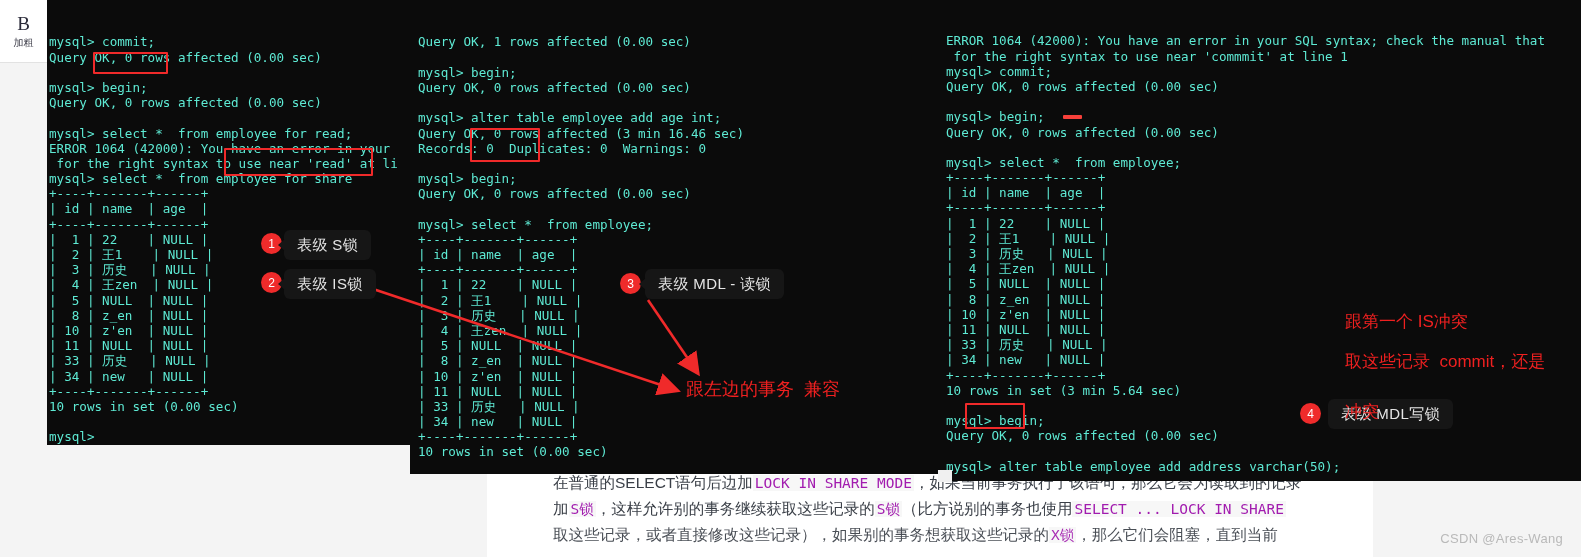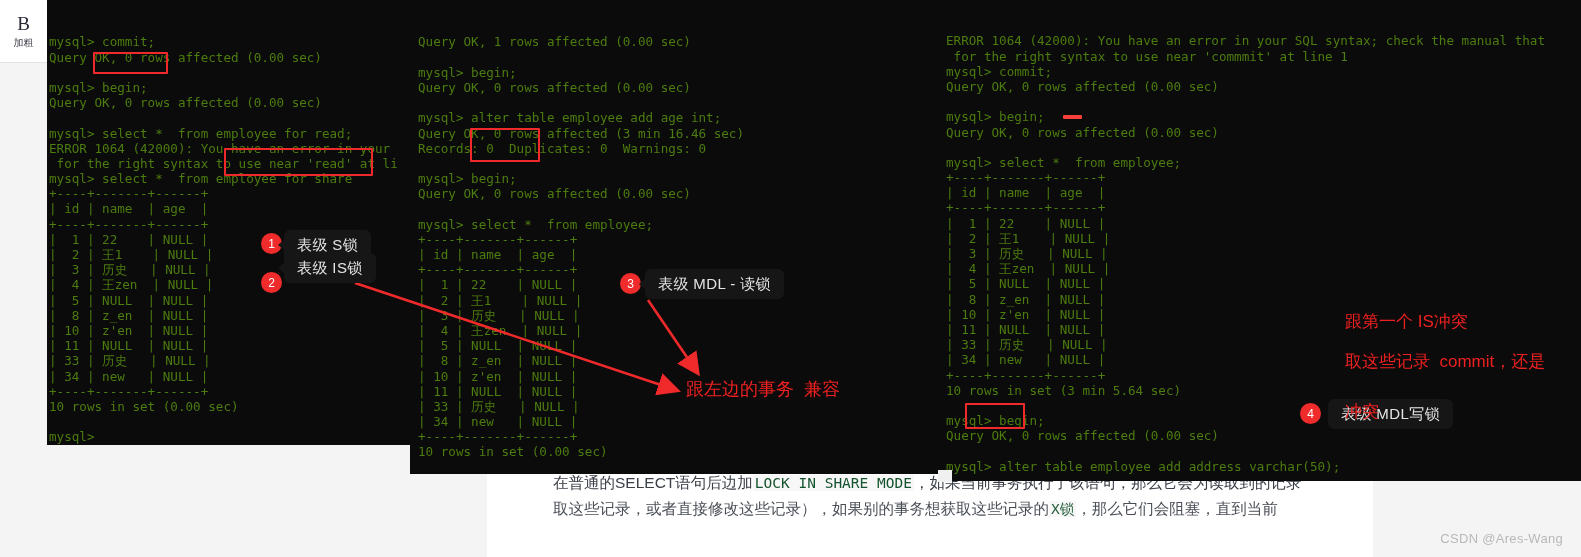--- a/index.html
+++ b/index.html
@@ -24,21 +24,21 @@
     position:absolute;left:0px;top:0px;width:47px;height:62px;
     background:#ffffff;border-right:1px solid #e2e2e2;border-bottom:1px solid #e2e2e2;
     display:flex;flex-direction:column;align-items:center;justify-content:center;
     color:#2b2b3a;
   }
   #bold-tool .b-glyph{font-size:19px;line-height:20px;font-weight:400;font-family:"Liberation Serif",serif;}
   #bold-tool .b-label{font-size:10px;line-height:13px;margin-top:2px;color:#3a3a46;}
 
   
   .term{
-    position:absolute;background:#0b0b0b;color:#4d7c0f;
+    position:absolute;background:#0b0b0b;color:#5eead4;
     font-family:"DejaVu Sans Mono","Liberation Mono",monospace;
     font-size:12.6px;line-height:15.2px;
     white-space:pre;overflow:hidden;
     box-shadow:0 0 0 0 rgba(0,0,0,0);
   }
   #term-left{left:47px;top:0;width:363px;height:441px;padding:4px 0 0 2px;}
   #term-mid {left:410px;top:0;width:530px;height:470px;padding:4px 0 0 8px;}
   #term-right{left:940px;top:0;width:641px;height:478px;padding:3px 0 0 6px;}
 
   .term .ln{display:block;height:15.2px;}
@@ -79,21 +79,21 @@
 
   
   #article{
     position:absolute;left:553px;top:470px;width:800px;
     font-size:15.5px;line-height:26px;color:#3a3f47;
     font-family:"Liberation Sans",sans-serif;
   }
   #article .p{margin:0;white-space:nowrap;}
   #article .code{
     font-family:"DejaVu Sans Mono","Liberation Mono",monospace;
-    color:#14532d;background:#f7f7f7;font-size:14.5px;padding:0 2px;
+    color:#a21caf;background:#f7f7f7;font-size:14.5px;padding:0 2px;
   }
   #article .faded{opacity:.92;}
   #article .row{height:26px;overflow:hidden;}
 
   #watermark{
     position:absolute;right:18px;bottom:11px;color:#b9b9b9;
     font-size:13px;font-family:"Liberation Sans",sans-serif;letter-spacing:.3px;
   }
   
   #notch{position:absolute;left:938px;top:470px;width:14px;height:12px;background:#f0f0f0;}
@@ -106,20 +106,23 @@
 <div id="left-rail"></div>
 
 <div id="bold-tool">
   <div class="b-glyph">B</div>
   <div class="b-label">加粗</div>
 </div>
 
 <div id="article">
   <div class="row">
       <p class="p"><span>在普通的SELECT语句后边加</span><span class="code">LOCK IN SHARE MODE</span><span>，如果当前事务执行了该语句，那么它会为读取到的记录</span></p>
+    </div>
+  <div class="row">
+      <p class="p"><span>加</span><span class="code">S锁</span><span>，这样允许别的事务继续获取这些记录的</span><span class="code">S锁</span><span>（比方说别的事务也使用</span><span class="code">SELECT ... LOCK IN SHARE</span></p>
     </div>
   <div class="row">
       <p class="p faded"><span>取这些记录，或者直接修改这些记录），如果别的事务想获取这些记录的</span><span class="code">X锁</span><span>，那么它们会阻塞，直到当前</span></p>
     </div>
 </div>
 
 <div class="term" id="term-left">
   <div><span class="ln">mysql&gt; commit;</span><span class="ln">Query OK, 0 rows affected (0.00 sec)</span><span class="blank">&nbsp;</span><span class="ln">mysql&gt; begin;</span><span class="ln">Query OK, 0 rows affected (0.00 sec)</span><span class="blank">&nbsp;</span><span class="ln">mysql&gt; select *  from employee for read;</span><span class="ln">ERROR 1064 (42000): You have an error in your</span><span class="ln"> for the right syntax to use near 'read' at li</span><span class="ln">mysql&gt; select *  from employee for share</span><span class="ln">+----+-------+------+</span><span class="ln">| id | name  | age  |</span><span class="ln">+----+-------+------+</span><span class="ln">|  1 | 22    | NULL |</span><span class="ln">|  2 | 王1    | NULL |</span><span class="ln">|  3 | 历史   | NULL |</span><span class="ln">|  4 | 王zen  | NULL |</span><span class="ln">|  5 | NULL  | NULL |</span><span class="ln">|  8 | z_en  | NULL |</span><span class="ln">| 10 | z'en  | NULL |</span><span class="ln">| 11 | NULL  | NULL |</span><span class="ln">| 33 | 历史   | NULL |</span><span class="ln">| 34 | new   | NULL |</span><span class="ln">+----+-------+------+</span><span class="ln">10 rows in set (0.00 sec)</span><span class="blank">&nbsp;</span><span class="ln">mysql&gt;</span></div>
 </div>
 
@@ -146,21 +149,21 @@
     </marker>
   </defs>
   <line x1="355" y1="283" x2="676" y2="390" stroke="#f02a2a" stroke-width="2.6" marker-end="url(#ah)"></line>
   <line x1="648" y1="300" x2="697" y2="372" stroke="#f02a2a" stroke-width="2.6" marker-end="url(#ah)"></line>
 </svg>
 
 <div class="badge" style="left:261px;top:233px;">1</div>
 <div class="chip" style="left:284px;top:230px;">表级  S锁</div>
 
 <div class="badge" style="left:261px;top:272px;">2</div>
-<div class="chip" style="left:284px;top:253px;">表级  IS锁</div>
+<div class="chip" style="left:284px;top:269px;">表级  IS锁</div>
 
 <div class="badge" style="left:620px;top:273px;">3</div>
 <div class="chip" style="left:645px;top:269px;">表级  MDL - 读锁</div>
 
 <div class="badge" style="left:1300px;top:403px;">4</div>
 <div class="chip noarrow" style="left:1328px;top:399px;">表级  MDL写锁</div>
 
 <div class="rednote" style="left:686px;top:377px;font-size:18px;">跟左边的事务  兼容</div>
 <div class="rednote" style="left:1345px;top:310px;font-size:17px;">跟第一个 IS冲突</div>
 <div class="rednote" style="left:1345px;top:350px;font-size:17px;">取这些记录  commit，还是</div>

